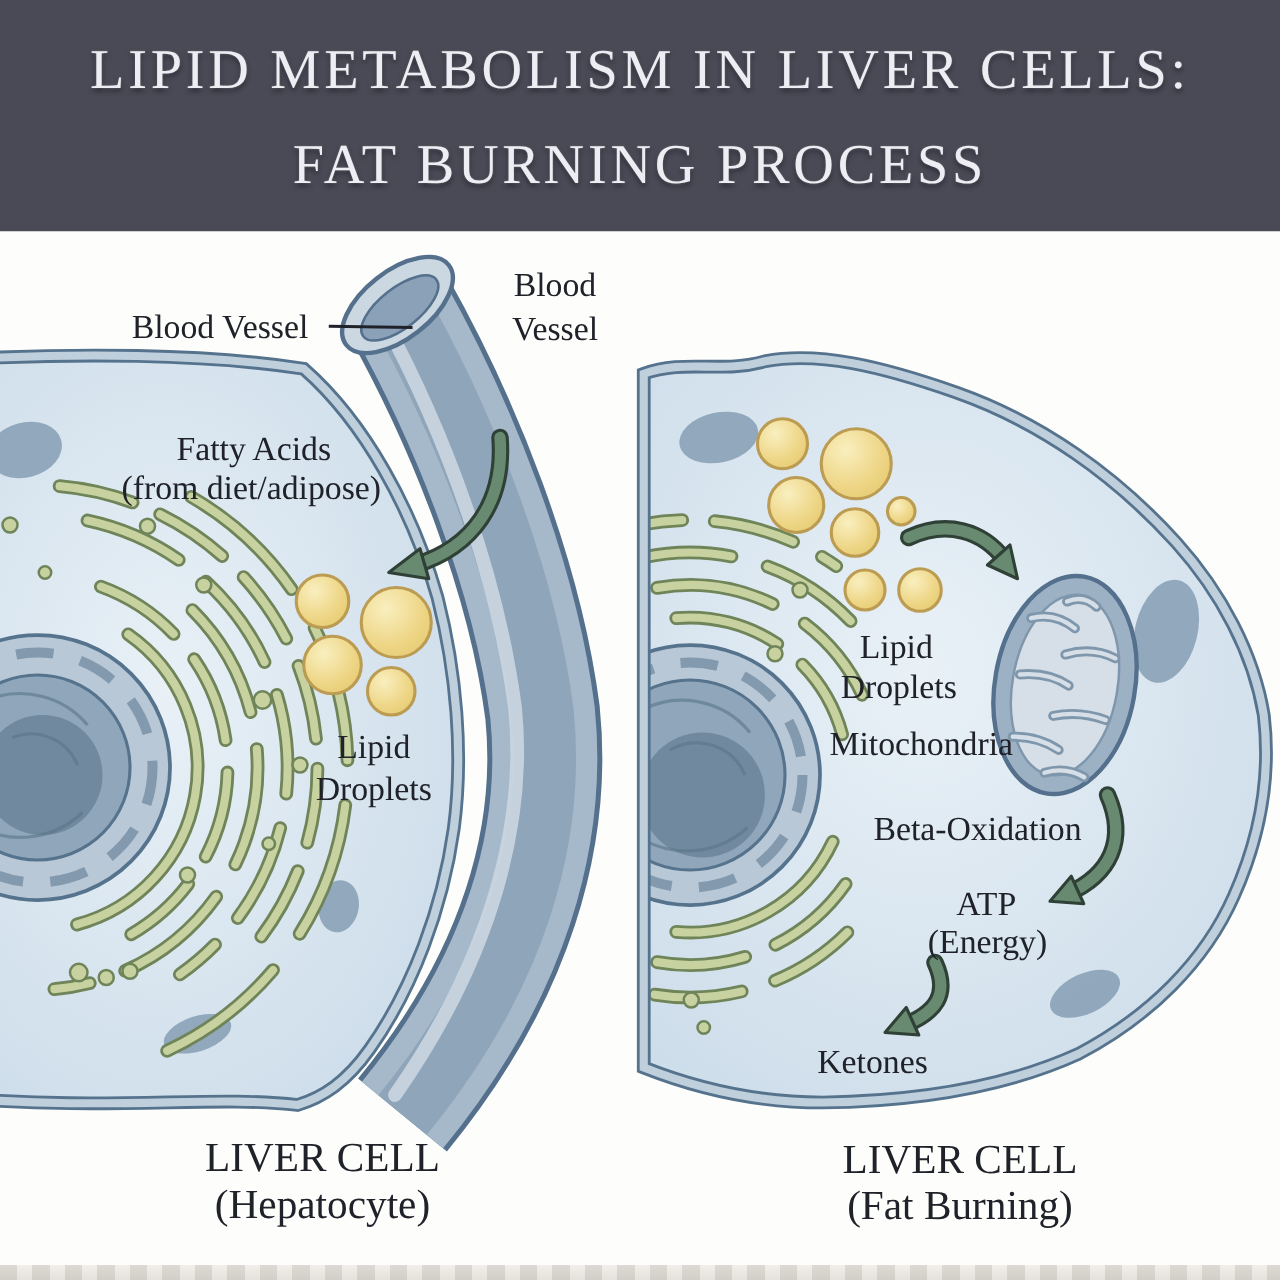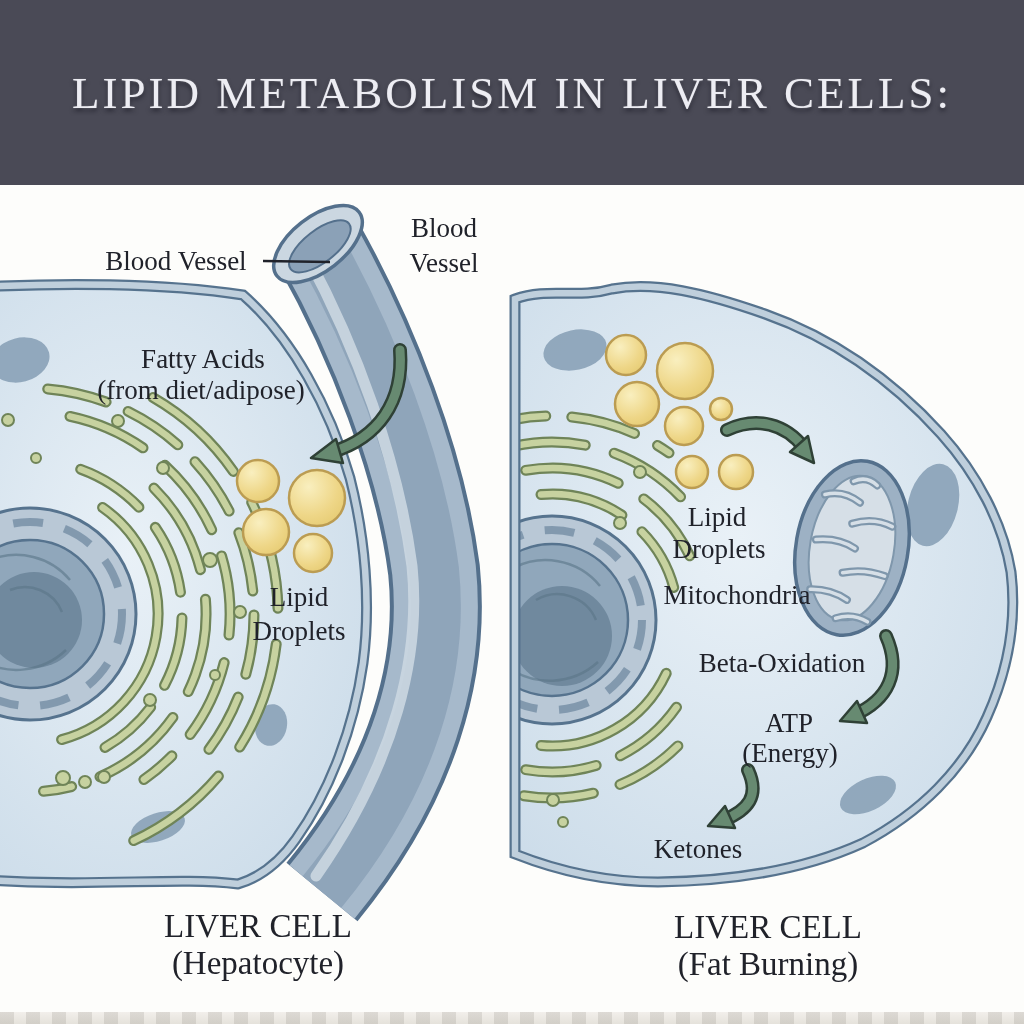--- a/index.html
+++ b/index.html
@@ -49,20 +49,21 @@
       repeating-linear-gradient(90deg, rgba(110,105,96,.16) 0 14px, rgba(110,105,96,0) 14px 26px),
       linear-gradient(#f2efeb,#e5e2db);}
 </style>
 </head>
 <body>
 
 <div id="stage">
 
   <div id="hdr">
     <div class="title-line">LIPID METABOLISM IN LIVER CELLS:</div>
+    <div class="title-line">FAT BURNING PROCESS</div>
   </div>
 
   <svg id="art" width="1024" height="1024" viewBox="0 0 1024 1024">
     <defs>
       <radialGradient id="cellGradL" cx="42%" cy="45%" r="75%">
         <stop offset="0%" style="stop-color:var(--cell-fill-in)"></stop>
         <stop offset="100%" style="stop-color:var(--cell-fill-out)"></stop>
       </radialGradient>
       <radialGradient id="cellGradR" cx="45%" cy="42%" r="78%">
         <stop offset="0%" style="stop-color:var(--cell-fill-in)"></stop>

